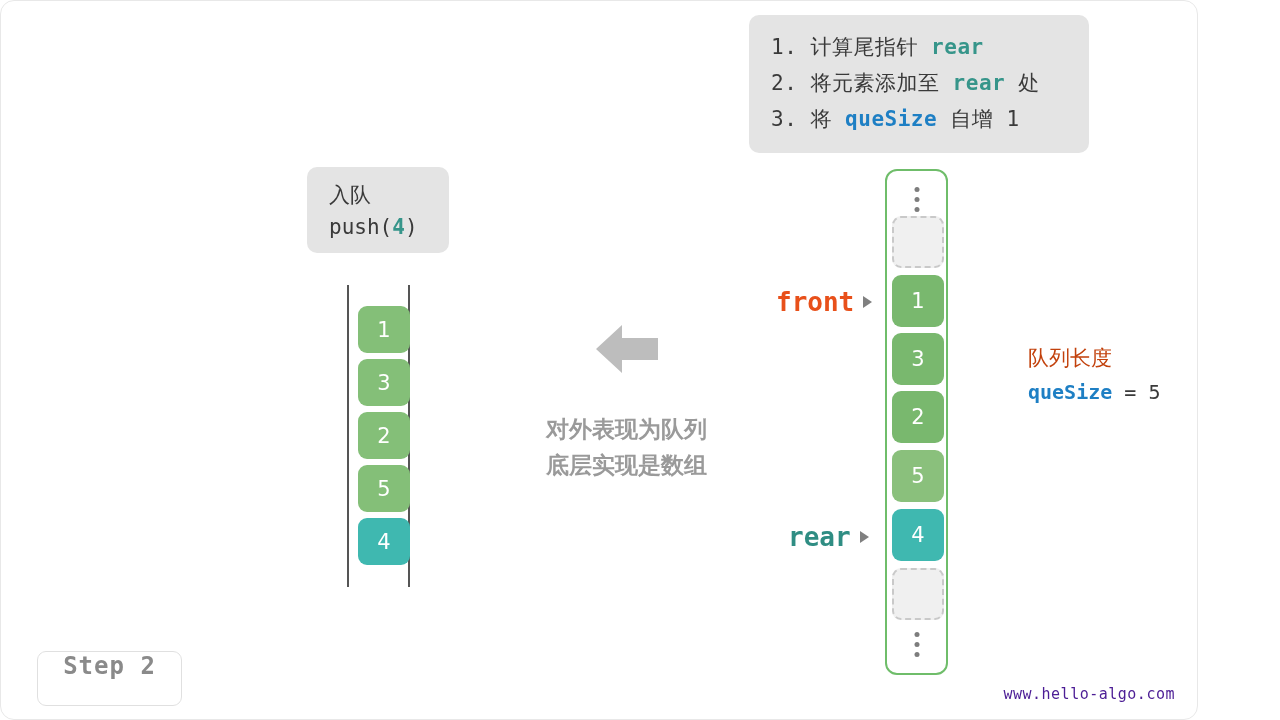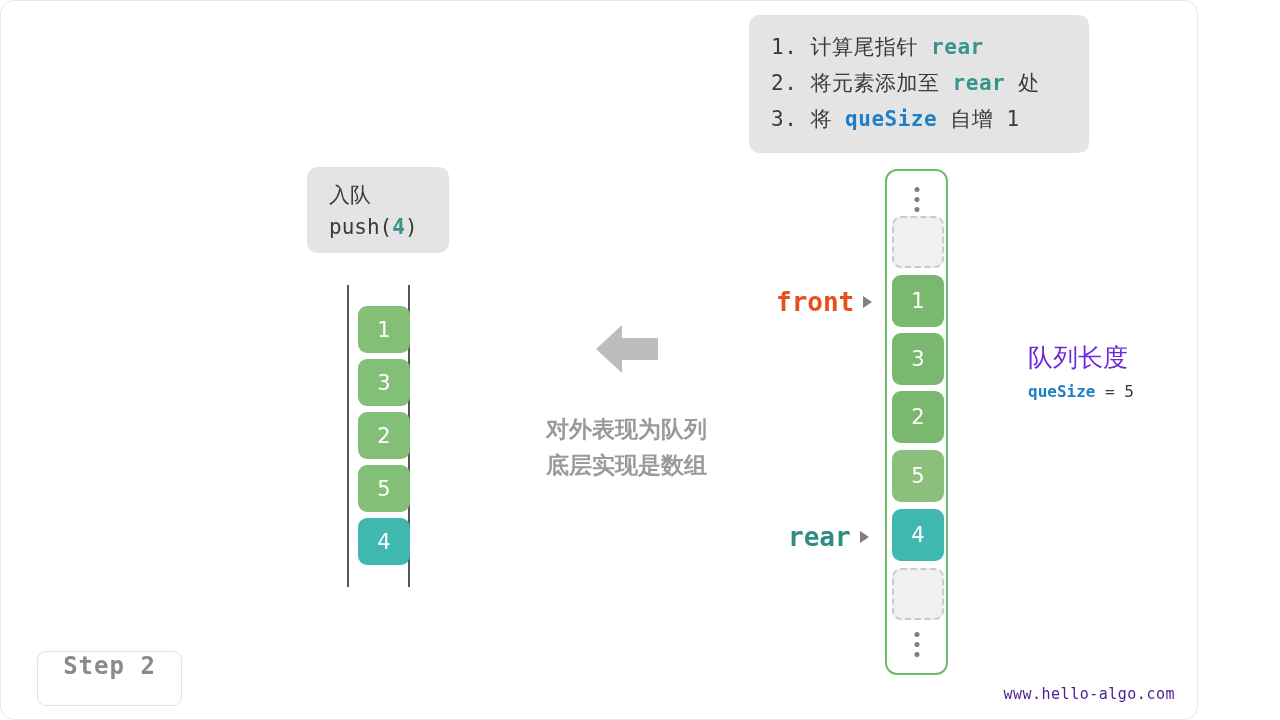--- a/index.html
+++ b/index.html
@@ -185,27 +185,27 @@
   }
 
   
   #size-info {
     position: absolute;
     left: 1027px;
     top: 340px;
     white-space: nowrap;
   }
   #size-title {
-    font-size: 25px;
-    color: #6d28d9;
+    font-size: 21px;
+    color: #c2410c;
     line-height: 34px;
   }
   #size-value {
     font-family: "DejaVu Sans Mono", "Liberation Mono", monospace;
-    font-size: 16px;
+    font-size: 20px;
     color: #3a3a3a;
     line-height: 34px;
   }
 
   
   #step-badge {
     position: absolute;
     left: 36px;
     top: 650px;
     width: 145px;

